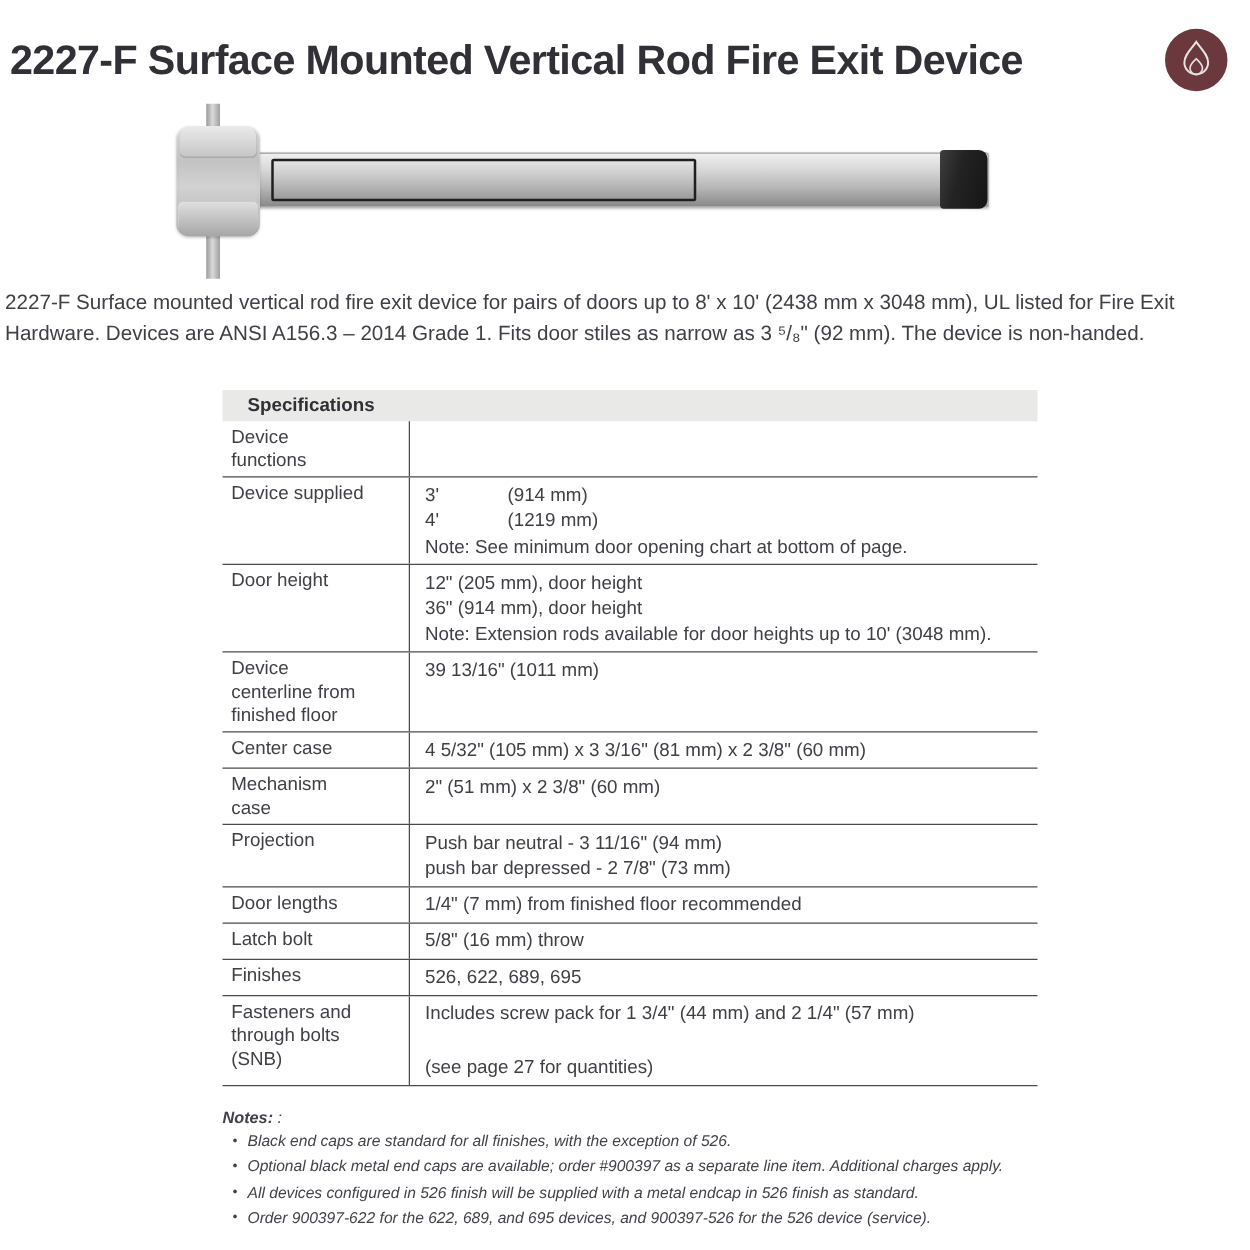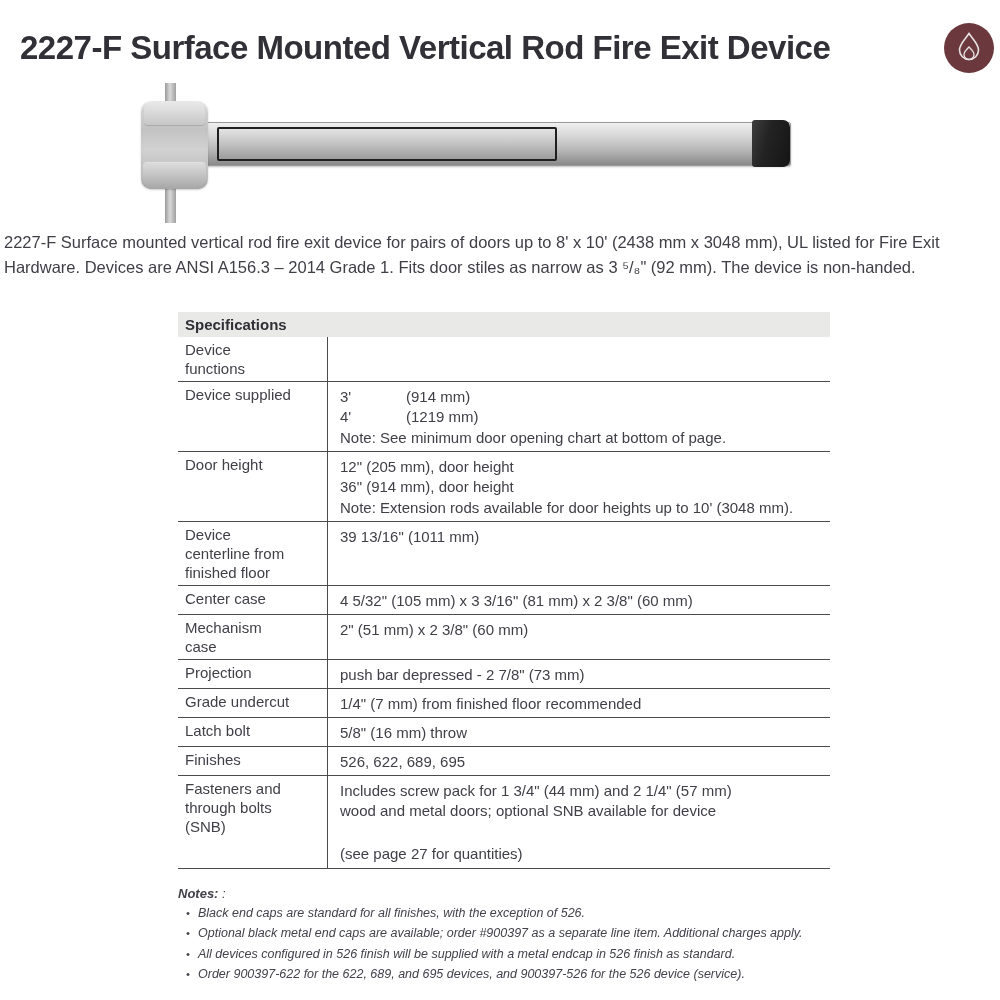--- a/index.html
+++ b/index.html
@@ -7,21 +7,21 @@
   body {
     position: relative;
     background: #ffffff;
     font-family: "Liberation Sans", sans-serif;
     color: #3f3f46;
     overflow: hidden;
   }
 
   
   .title-row {
-    position: absolute; left: 20px; top: 22px; width: 975px;
+    position: absolute; left: 8px; top: 22px; width: 975px;
     display: flex; align-items: center; justify-content: space-between;
   }
   .page-title {
     font-size: 33px; font-weight: 600; color: #303036; letter-spacing: -0.5px;
     white-space: nowrap;
   }
   .flame-badge { width: 52px; height: 52px; flex: 0 0 auto; }
 
   
   .hero { position: absolute; left: 120px; top: 80px; width: 690px; height: 148px; }
@@ -73,21 +73,21 @@
   
   .description {
     position: absolute; left: 4px; top: 230px; width: 968px;
     font-size: 16.5px; line-height: 25px; color: #3f3f46;
   }
 
   
   .spec-table { position: absolute; left: 178px; top: 312px; width: 652px; font-size: 15px; }
   .spec-header {
     background: #e9e9e8; color: #2f2f35; font-weight: bold;
-    height: 25px; line-height: 25px; padding-left: 7px; font-size: 15px;
+    height: 25px; line-height: 25px; padding-left: 20px; font-size: 15px;
   }
   .spec-row { display: flex; border-bottom: 1px solid #4b4b4b; }
   .spec-label {
     width: 150px; flex: 0 0 150px;
     padding: 3px 36px 3px 7px;
     border-right: 1.5px solid #4b4b4b;
     line-height: 19px; color: #3f3f46;
   }
   .spec-value { flex: 1 1 auto; padding: 3px 18px 3px 12px; line-height: 19px; color: #3f3f46; }
   .val-line { margin: 1.5px 0; }
@@ -167,46 +167,46 @@
       </div>
       <div class="spec-row">
         <div class="spec-label">Mechanism case</div>
         <div class="spec-value">
           <div class="val-line">2" (51 mm) x 2 3/8" (60 mm)</div>
         </div>
       </div>
       <div class="spec-row">
         <div class="spec-label">Projection</div>
         <div class="spec-value">
+          <div class="val-line">Push bar neutral - 3 11/16" (94 mm)</div>
           <div class="val-line">push bar depressed - 2 7/8" (73 mm)</div>
         </div>
       </div>
       <div class="spec-row">
-        <div class="spec-label">Grade undercut</div>
+        <div class="spec-label">Door lengths</div>
         <div class="spec-value">
           <div class="val-line">1/4" (7 mm) from finished floor recommended</div>
         </div>
       </div>
       <div class="spec-row">
         <div class="spec-label">Latch bolt</div>
         <div class="spec-value">
           <div class="val-line">5/8" (16 mm) throw</div>
         </div>
       </div>
       <div class="spec-row">
         <div class="spec-label">Finishes</div>
         <div class="spec-value">
           <div class="val-line">526, 622, 689, 695</div>
         </div>
       </div>
       <div class="spec-row">
         <div class="spec-label">Fasteners and through bolts (SNB)</div>
         <div class="spec-value">
           <div class="val-line">Includes screw pack for 1 3/4" (44 mm) and 2 1/4" (57 mm)</div>
-          <div class="val-line">wood and metal doors; optional SNB available for device</div>
           <div class="val-line gap-top">(see page 27 for quantities)</div>
         </div>
       </div>
     </div>
 </div>
 
 <div class="notes">
   <div class="notes-title"><b>Notes:</b><span> :</span></div>
   <div id="notes-list">
       <div class="note-item">

